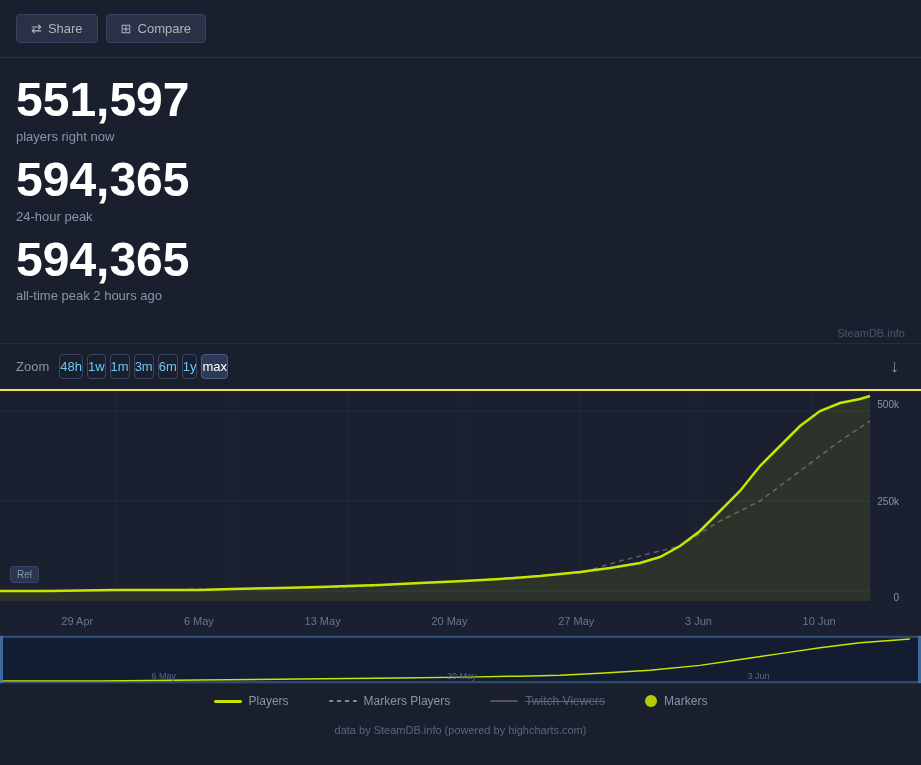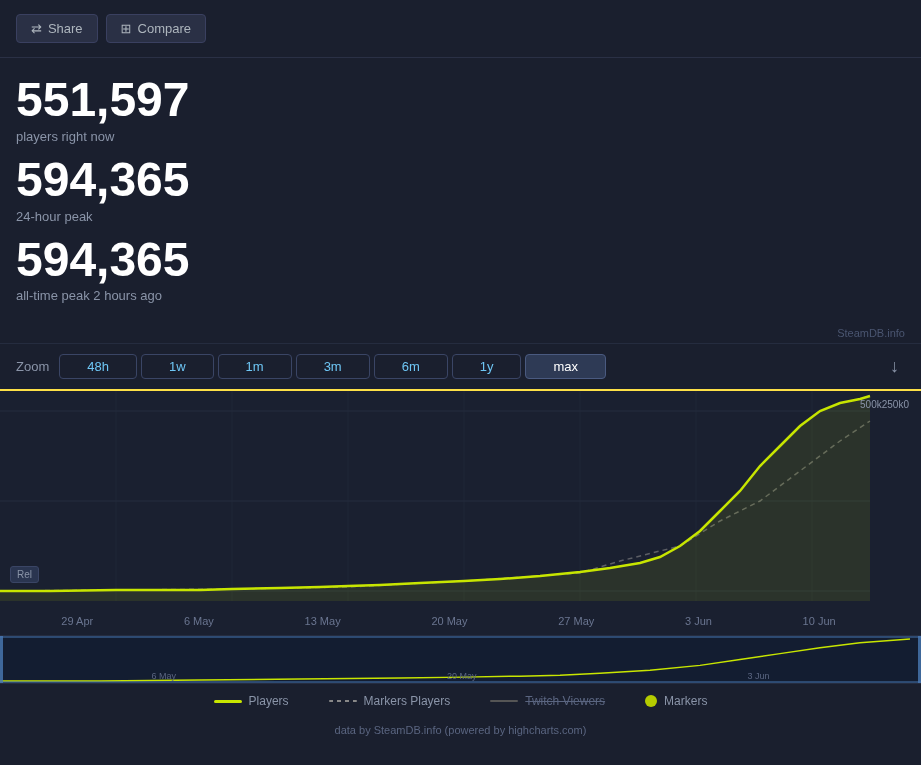--- a/index.html
+++ b/index.html
@@ -80,21 +80,21 @@
     }
     .zoom-label {
       font-size: 13px;
       color: #8a94a8;
       margin-right: 10px;
     }
     .zoom-btn {
       background: transparent;
       border: 1px solid #3a4565;
       color: #6ec6f5;
-      padding: 4px 27px;
+      padding: 4px 0;
       border-radius: 4px;
       cursor: pointer;
       font-size: 13px;
       margin-right: 4px;
     }
     .zoom-btn.active {
       background: #2e3a55;
       border-color: #4a5a80;
       color: #fff;
     }
@@ -126,24 +126,25 @@
       bottom: 28px;
       background: #2a3550;
       border: 1px solid #3a4565;
       color: #8a94a8;
       font-size: 10px;
       padding: 2px 6px;
       border-radius: 3px;
     }
     .y-axis-labels {
       position: absolute;
-      right: 8px;
+      right: 18px;
       top: 0;
       height: 100%;
       display: flex;
+      flex-direction: column;
       justify-content: space-between;
       pointer-events: none;
       padding: 8px 4px;
       margin-left: 20px;
     }
     .y-label {
       font-size: 10px;
       color: #8a94a8;
       text-align: right;
     }

